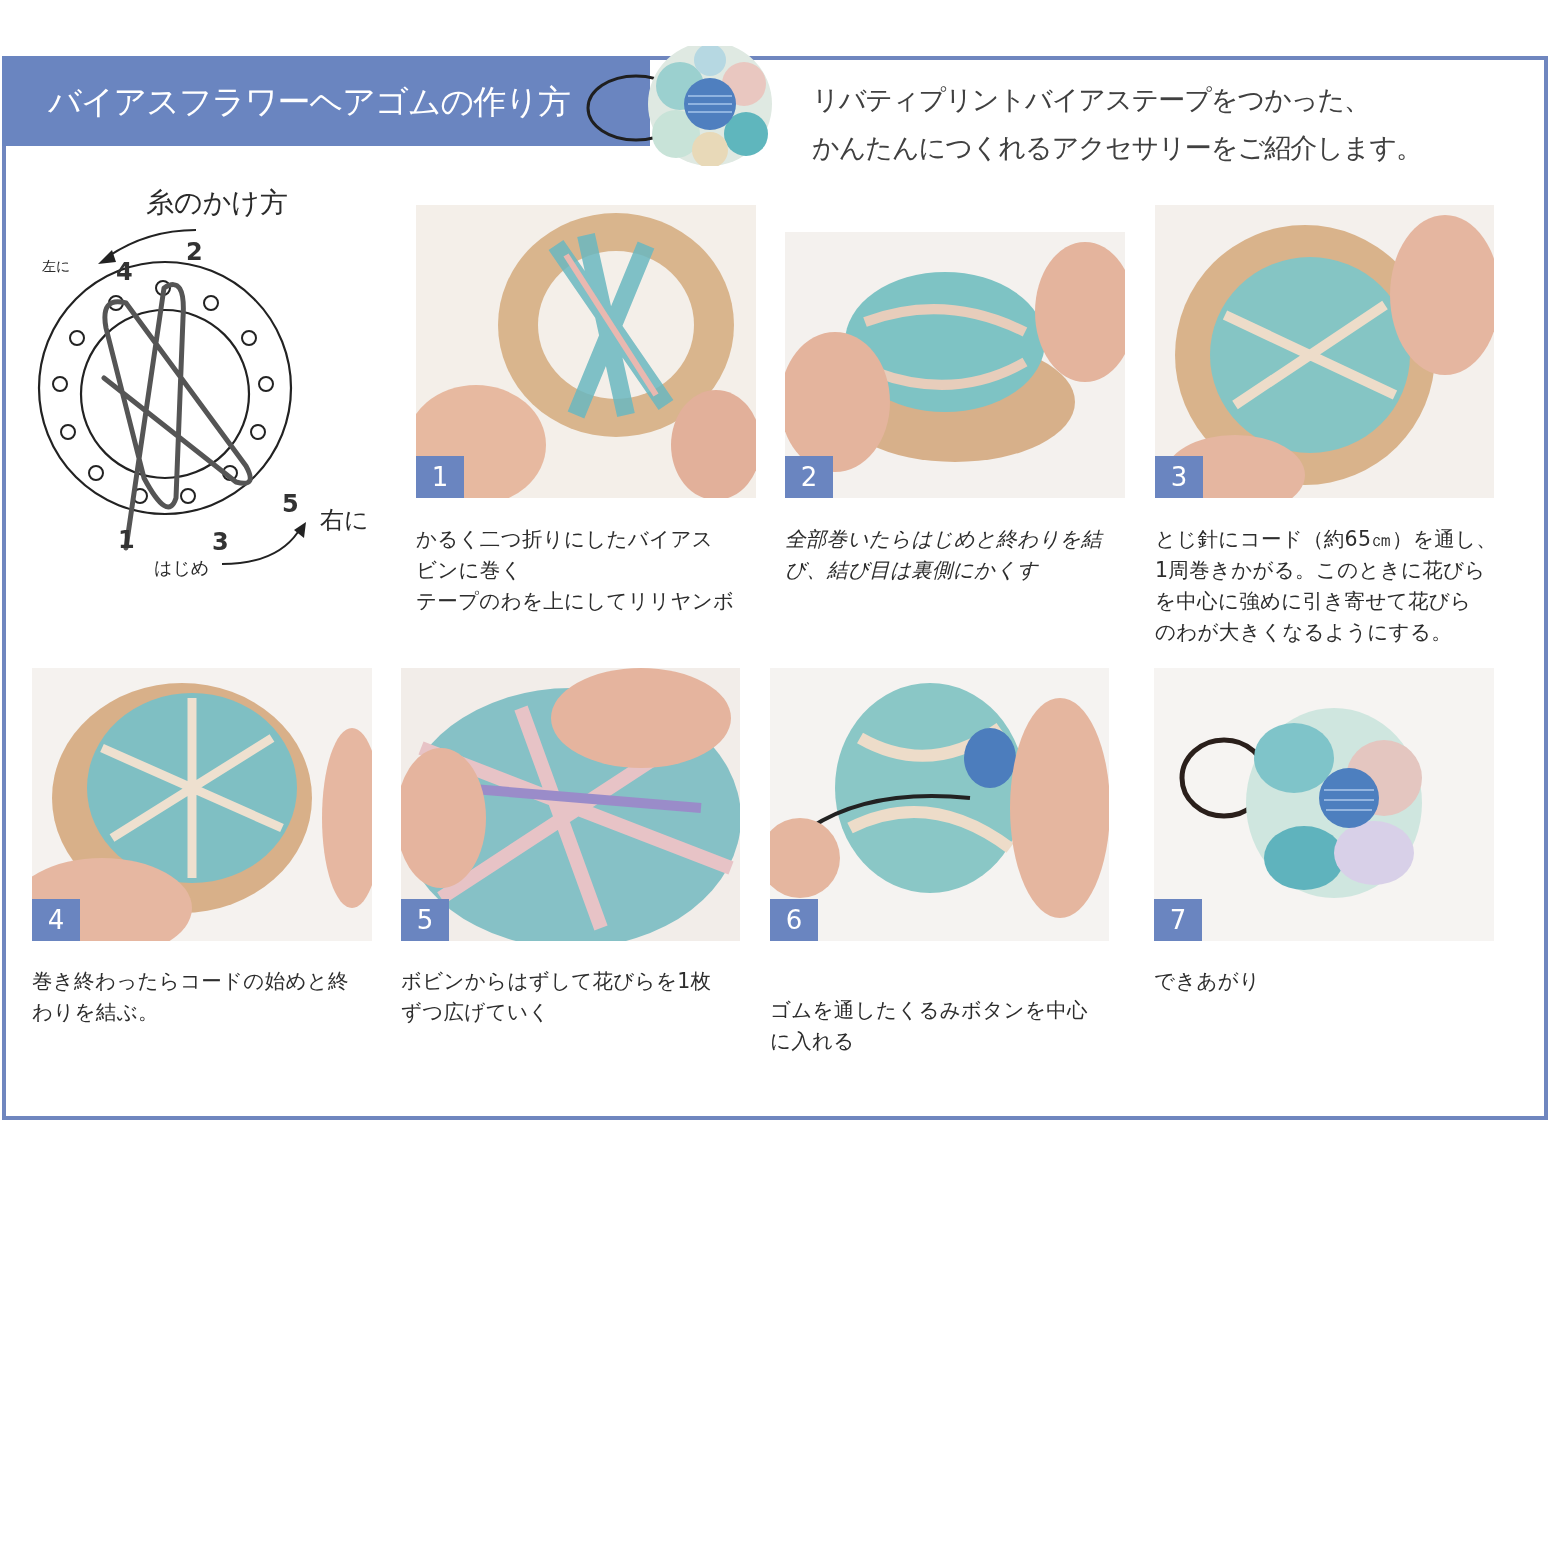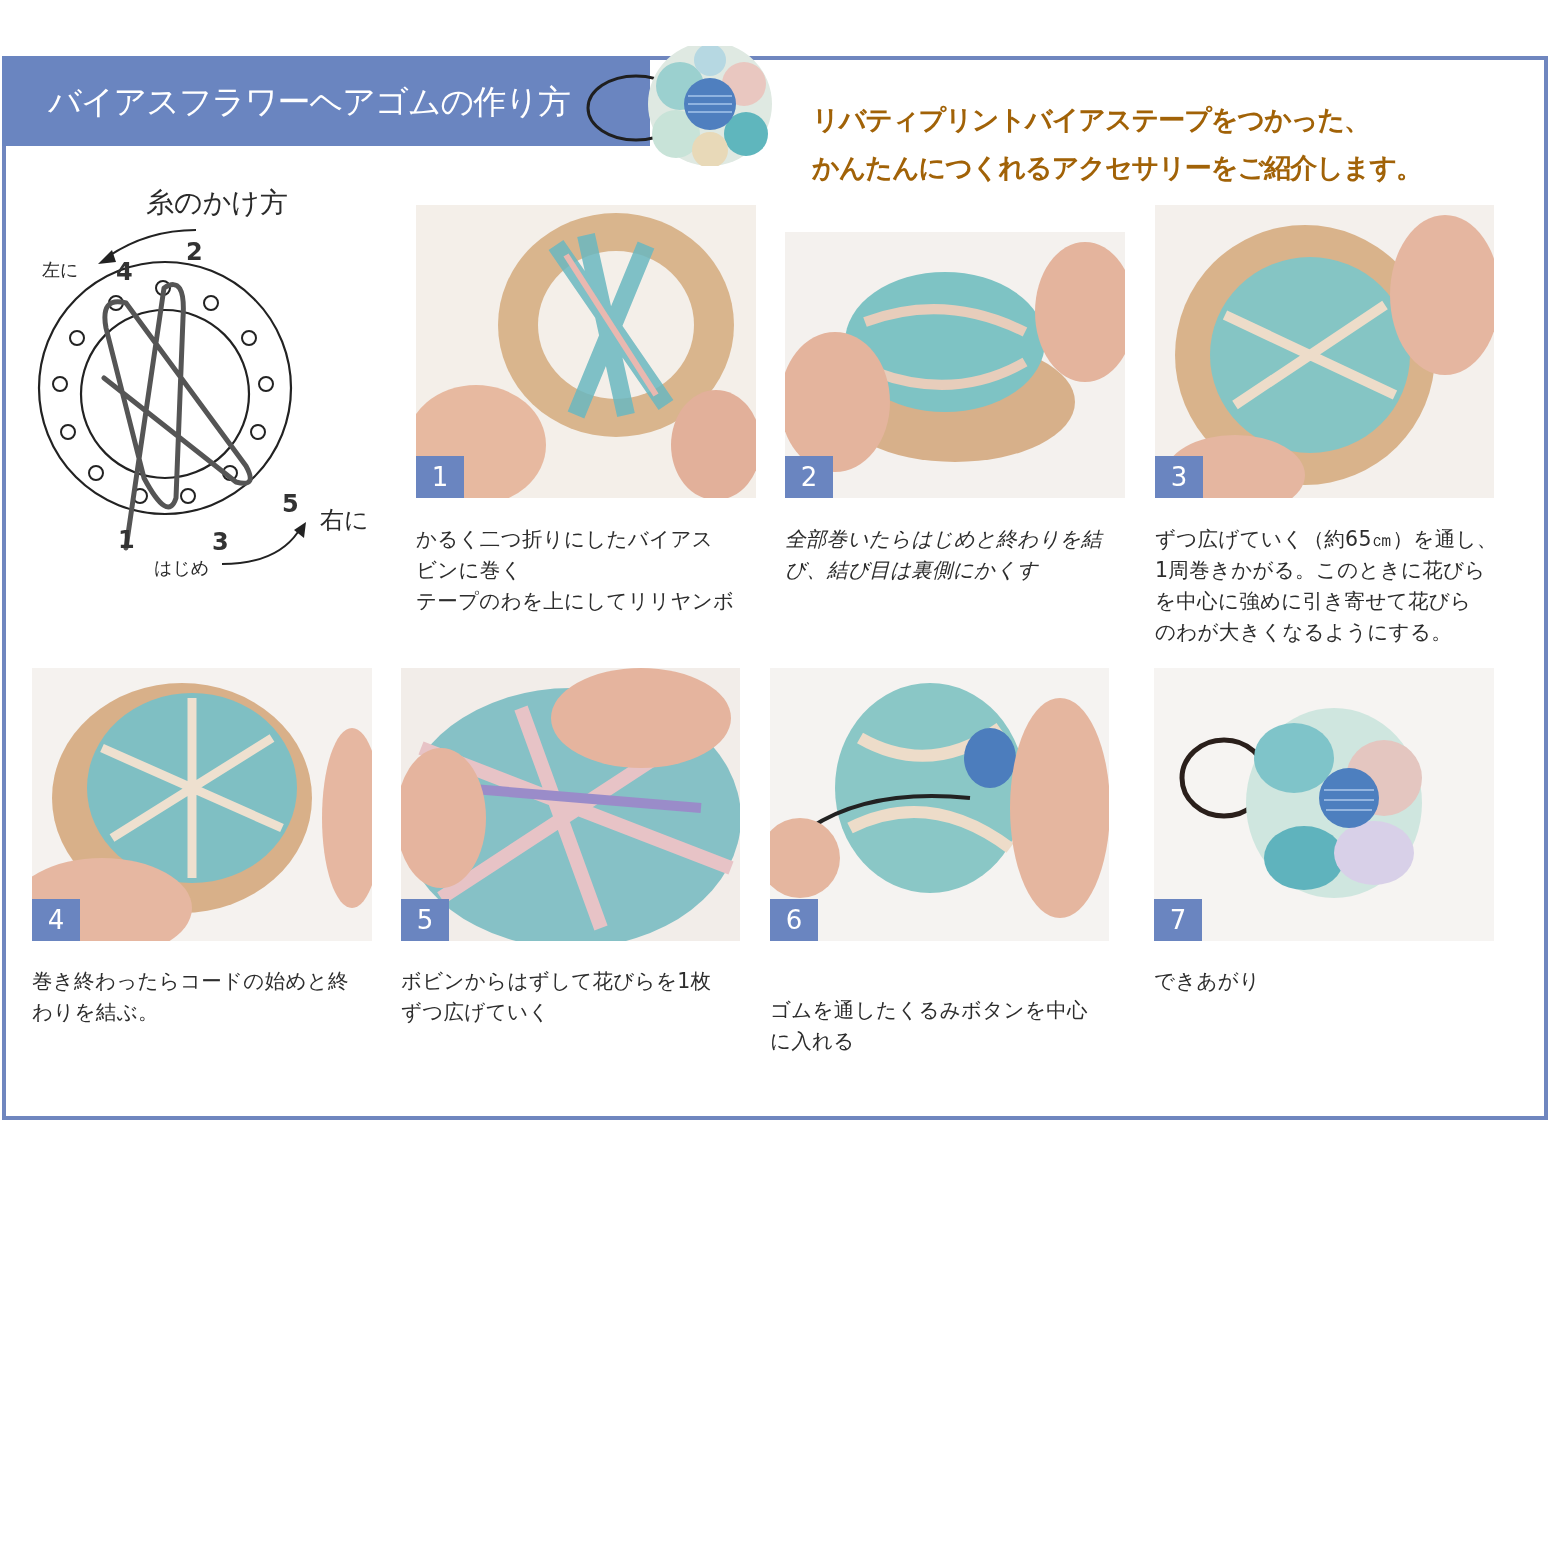--- a/index.html
+++ b/index.html
@@ -4,22 +4,22 @@
 <style>
   html, body { margin:0; padding:0; background:#ffffff; }
   body { width:1552px; height:1552px; position:relative; overflow:hidden;
          font-family:"DejaVu Sans","Liberation Sans",sans-serif; color:#2a2a2a; }
   .frame { position:absolute; left:2px; top:56px; width:1538px; height:1056px;
            border:4px solid #6f86bf; }
   .header-band { position:absolute; left:2px; top:56px; width:648px; height:90px;
                  background:#6a85c0; }
   .title { position:absolute; left:48px; top:80px; color:#ffffff; font-size:33px;
            letter-spacing:-1px; white-space:nowrap; }
-  .subtitle { position:absolute; left:812px; top:96px; color:#a16207; font-size:27px;
-              line-height:48px; letter-spacing:-1px; white-space:nowrap;font-weight:bold; }
+  .subtitle { position:absolute; left:812px; top:76px; color:#404040; font-size:27px;
+              line-height:48px; letter-spacing:-1px; white-space:nowrap; }
   .hero { position:absolute; left:584px; top:46px; width:206px; height:120px; }
   .diagram { position:absolute; left:36px; top:178px; width:340px; height:410px; }
   .photo { position:absolute; overflow:hidden; background:#f3efea; }
   .photo svg.bg { position:absolute; left:0; top:0; width:100%; height:100%; }
   .badge { position:absolute; left:0; bottom:0; width:48px; height:42px; background:#6a85c0;
            color:#fff; font-size:26px; text-align:center; line-height:42px; }
   .caption { position:absolute; font-size:20.5px; line-height:31px; color:#2d2d2d;
              white-space:nowrap; letter-spacing:0.3px; }
 </style>
 </head>
@@ -74,21 +74,21 @@
       <circle cx="194" cy="295" r="7"></circle>
         <circle cx="104" cy="318" r="7"></circle>
       <circle cx="152" cy="318" r="7"></circle>
     </g>
 
     <g fill="none" stroke="#555" stroke-width="5" stroke-linecap="round" stroke-linejoin="round">
       <path d="M90 370 L128 110 Q150 96 147 140 L140 320 Q132 345 108 300 L70 150 Q64 118 90 125 L210 288 Q222 310 200 304 L68 200"></path>
     </g>
   </svg>
   <div style="position:absolute;left:110px;top:6px;font-size:28px;">糸のかけ方</div>
-  <div style="position:absolute;left:6px;top:80px;font-size:18px;">左に</div>
+  <div style="position:absolute;left:6px;top:80px;font-size:14px;">左に</div>
   <div style="position:absolute;left:284px;top:326px;font-size:24px;">右に</div>
   <div style="position:absolute;left:118px;top:378px;font-size:18px;">はじめ</div>
   <div style="position:absolute;left:80px;top:80px;font-size:24px;font-weight:bold;color:#333;">4</div>
   <div style="position:absolute;left:150px;top:60px;font-size:24px;font-weight:bold;color:#333;">2</div>
   <div style="position:absolute;left:246px;top:312px;font-size:24px;font-weight:bold;color:#333;">5</div>
   <div style="position:absolute;left:82px;top:348px;font-size:24px;font-weight:bold;color:#333;">1</div>
   <div style="position:absolute;left:176px;top:350px;font-size:24px;font-weight:bold;color:#333;">3</div>
 </div>
 
 <div class="photo" style="left:416px;top:205px;width:340px;height:293px;">
@@ -129,21 +129,21 @@
 <div class="caption" style="left:416px;top:524px;">
   <div>かるく二つ折りにしたバイアス</div>
   <div>ビンに巻く</div>
   <div>テープのわを上にしてリリヤンボ</div>
 </div>
 <div class="caption" style="left:785px;top:524px;font-style:italic;">
   <div>全部巻いたらはじめと終わりを結</div>
   <div>び、結び目は裏側にかくす</div>
 </div>
 <div class="caption" style="left:1155px;top:524px;">
-  <div>ずつ広げていく（約65㎝）を通し、</div>
+  <div>とじ針にコード（約65㎝）を通し、</div>
   <div>1周巻きかがる。このときに花びら</div>
   <div>を中心に強めに引き寄せて花びら</div>
   <div>のわが大きくなるようにする。</div>
 </div>
 
 <div class="photo" style="left:32px;top:668px;width:340px;height:273px;">
   <svg class="bg" viewBox="0 0 340 273" preserveAspectRatio="none">
     <rect width="340" height="273" fill="#f5f2ef"></rect>
     <ellipse cx="150" cy="130" rx="130" ry="115" fill="#d8b089"></ellipse>
     <ellipse cx="160" cy="120" rx="105" ry="95" fill="#7fbfc3"></ellipse>

